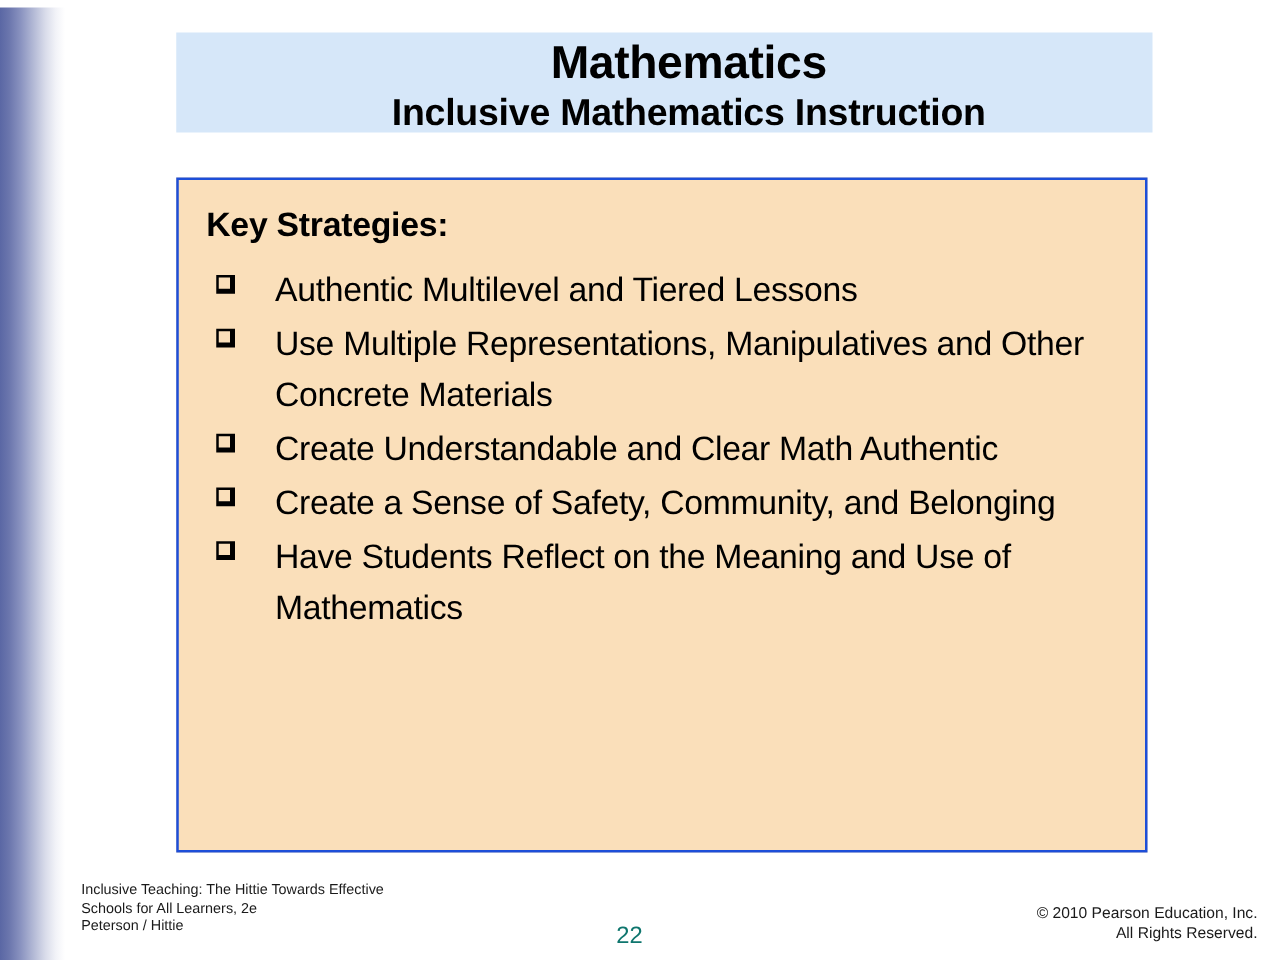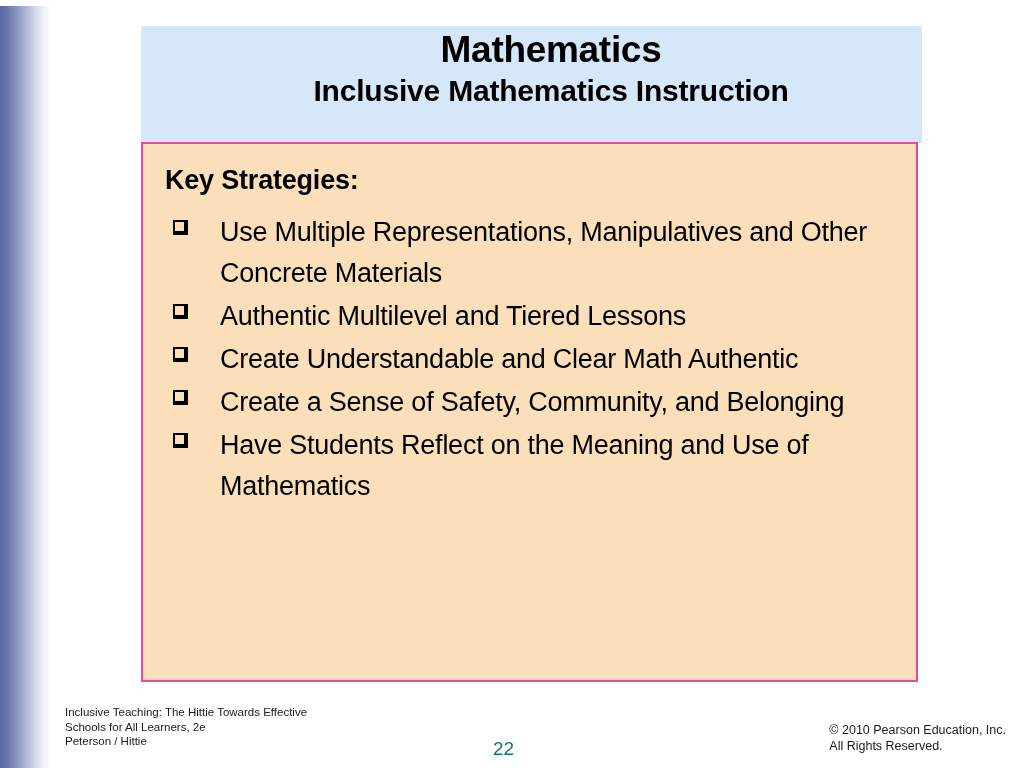--- a/index.html
+++ b/index.html
@@ -31,21 +31,21 @@
         #f2f3f8 86%,
         #ffffff 100%);
   }
 
   
   #title-banner {
     position: absolute;
     left: 141px;
     top: 26px;
     width: 781px;
-    height: 117px;
+    height: 80px;
     background: #d6e7f9;
     box-sizing: border-box;
     padding-top: 2px;
     text-align: center;
     padding-left: 39px;
   }
   #title-main {
     font-size: 37px;
     font-weight: bold;
     color: #000000;
@@ -63,21 +63,21 @@
   }
 
   
   #content-panel {
     position: absolute;
     left: 141px;
     top: 142px;
     width: 777px;
     height: 540px;
     background: #fadfba;
-    border: 2px solid #ec4899;
+    border: 2px solid #1d4ed8;
     box-sizing: border-box;
     padding: 20px 18px 0 18px;
   }
   #key-strategies-heading {
     font-size: 27px;
     font-weight: bold;
     color: #000000;
     line-height: 32px;
     margin: 0 0 16px 4px;
     letter-spacing: -0.2px;
@@ -128,20 +128,21 @@
     color: #1a1a1a;
     text-align: left;
   }
   #footer-right {
     position: absolute;
     right: 18px;
     top: 722px;
     font-size: 12.5px;
     line-height: 16px;
     color: #1a1a1a;
+    text-align: right;
   }
   #page-number {
     position: absolute;
     left: 493px;
     top: 738px;
     font-size: 19px;
     color: #0f766e;
   }
 </style>
 </head>
@@ -155,27 +156,27 @@
 </div>
 
 <div id="content-panel">
   <div id="key-strategies-heading">Key Strategies:</div>
 
   <ul id="strategy-list">
     <li class="strategy-item">
       <span class="checkbox-marker">
           <span class="box"></span>
         </span>
+      <span class="strategy-text">Authentic Multilevel and Tiered Lessons</span>
+    </li>
+    <li class="strategy-item">
+      <span class="checkbox-marker">
+          <span class="box"></span>
+        </span>
       <span class="strategy-text">Use Multiple Representations, Manipulatives and Other Concrete Materials</span>
-    </li>
-    <li class="strategy-item">
-      <span class="checkbox-marker">
-          <span class="box"></span>
-        </span>
-      <span class="strategy-text">Authentic Multilevel and Tiered Lessons</span>
     </li>
     <li class="strategy-item">
       <span class="checkbox-marker">
           <span class="box"></span>
         </span>
       <span class="strategy-text">Create Understandable and Clear Math Authentic</span>
     </li>
     <li class="strategy-item">
       <span class="checkbox-marker">
           <span class="box"></span>

